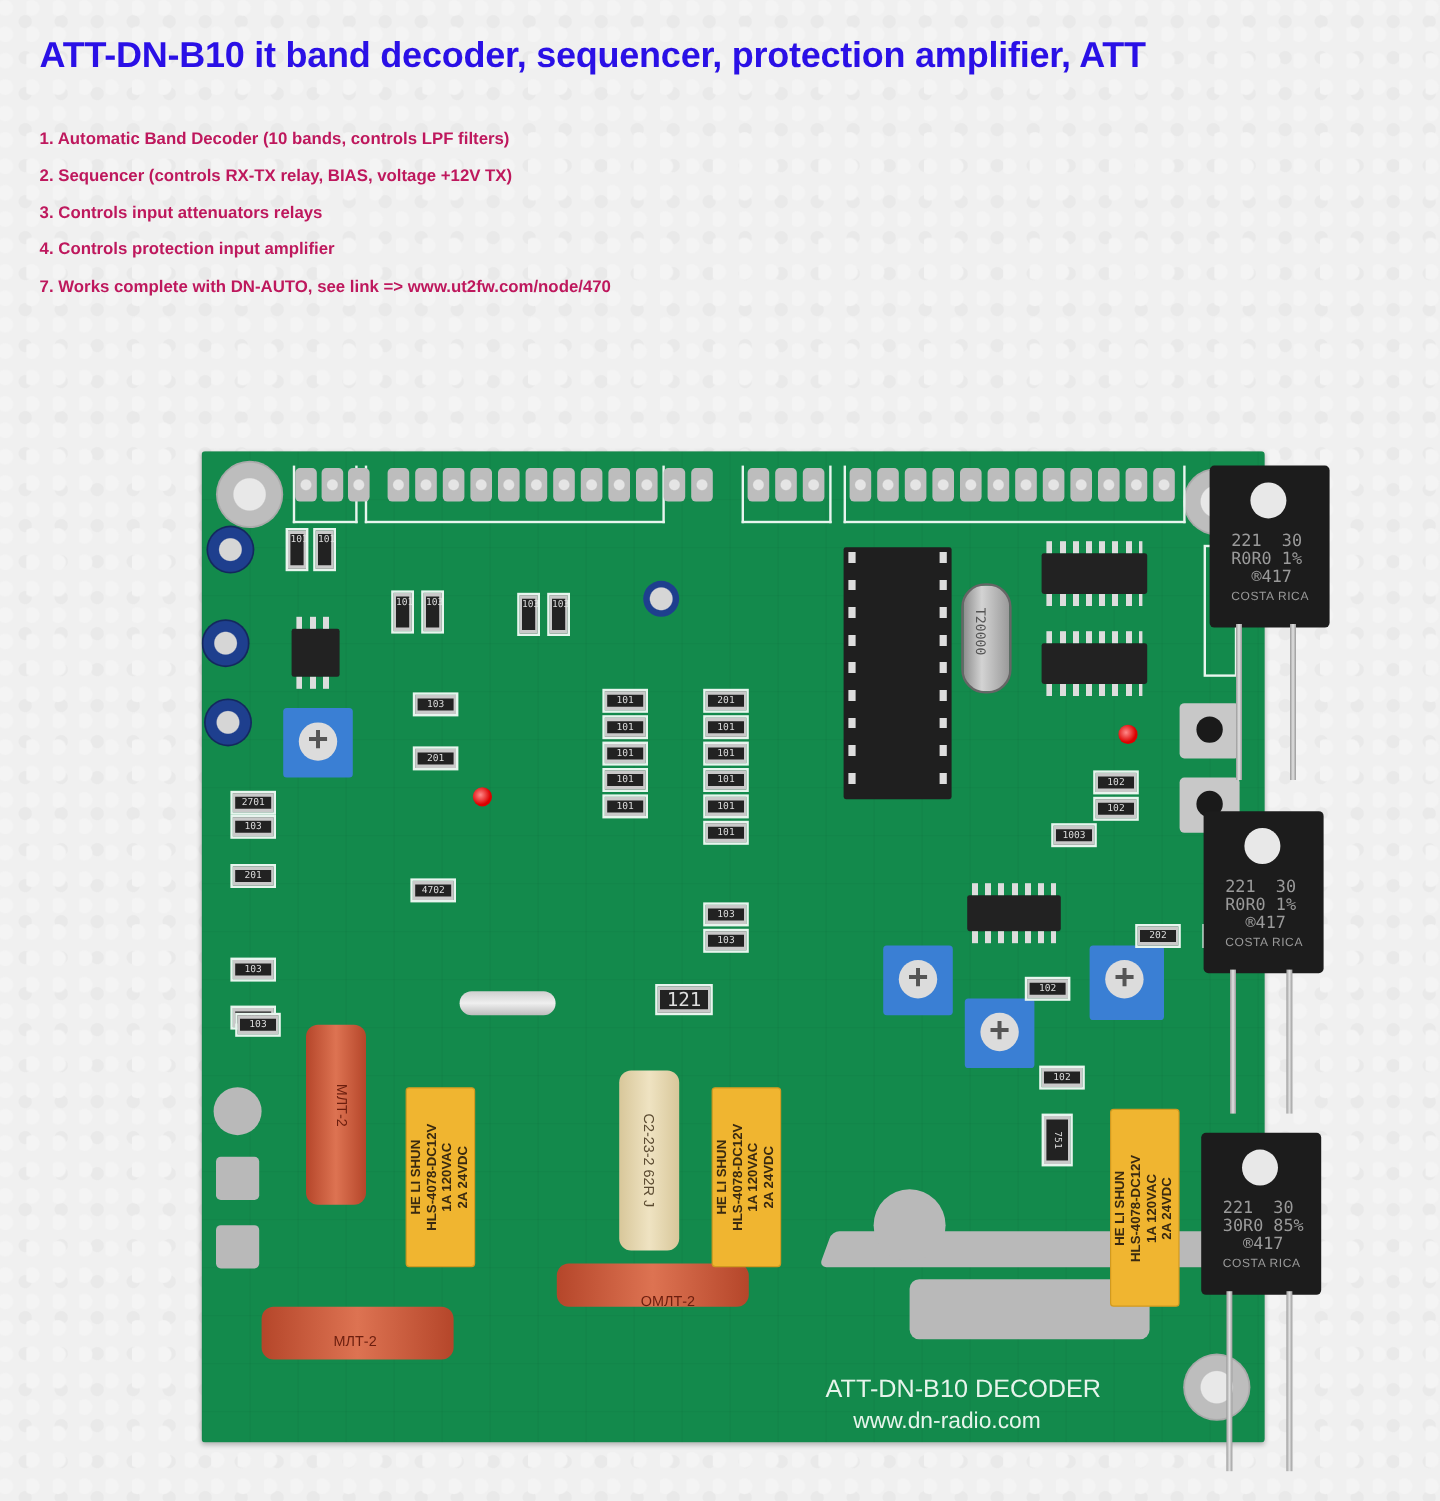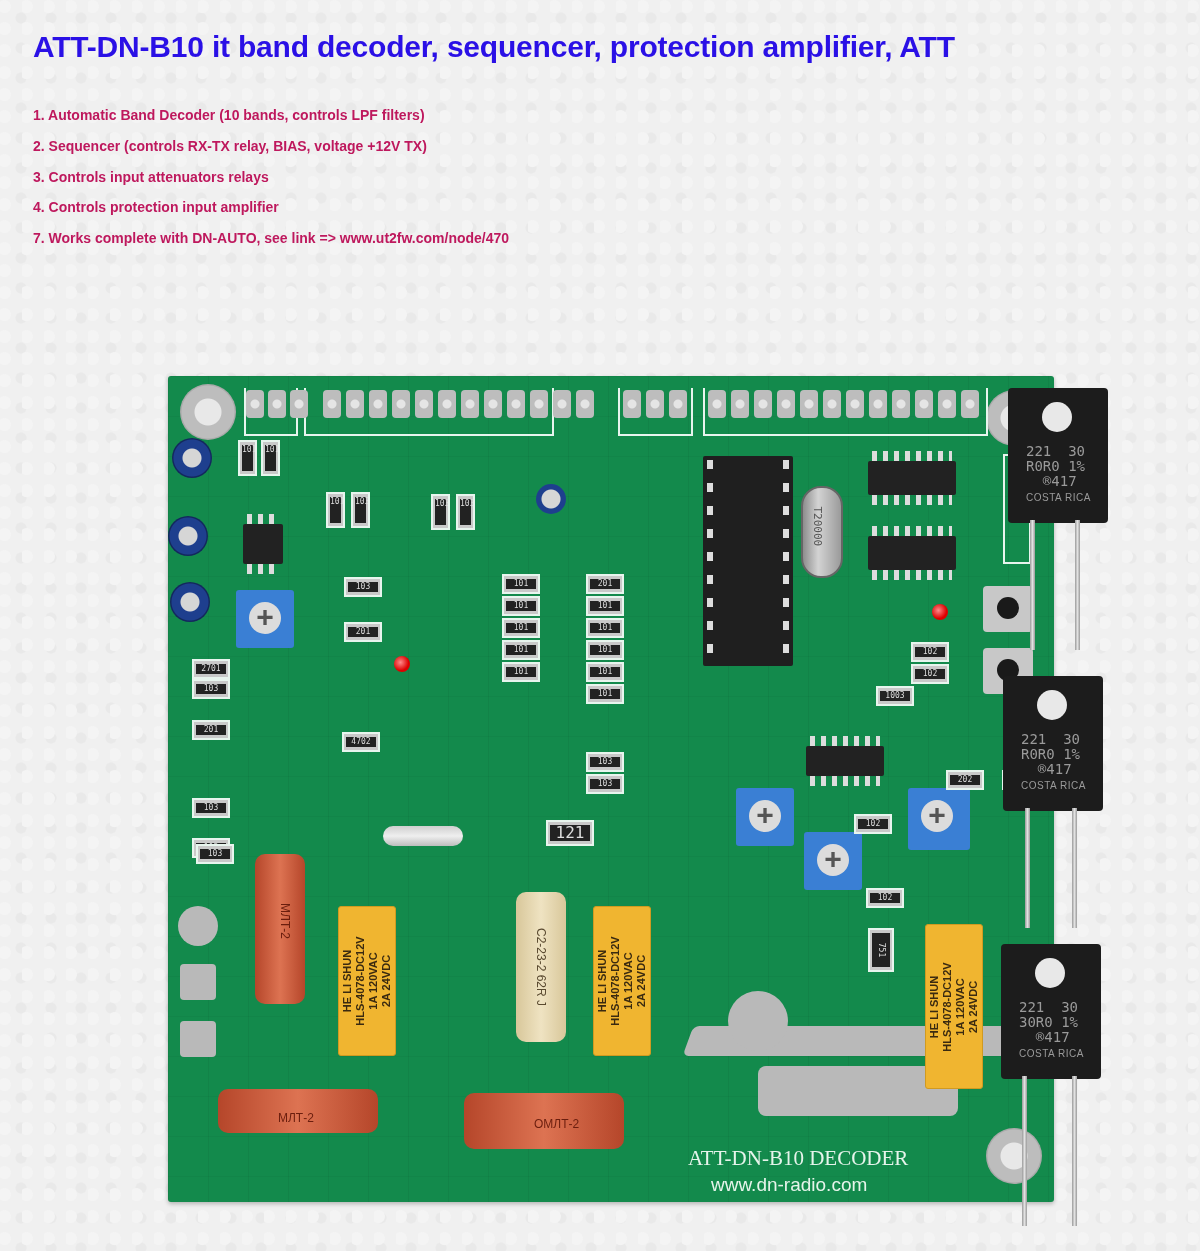--- a/index.html
+++ b/index.html
@@ -105,21 +105,21 @@
   .res-orange .txt { position: absolute; color: #6b1e0e; font-size: 12px; white-space: nowrap; }
   .res-beige {
     position: absolute; width: 50px; height: 150px; border-radius: 10px;
     background: linear-gradient(90deg, #d8c79a, #efe3c2 50%, #d8c79a);
   }
   .res-beige .txt { position: absolute; left: 50%; top: 50%; transform: translate(-50%,-50%) rotate(90deg); white-space: nowrap; font-size: 12px; color: #5a4a30; line-height: 14px; text-align: center; }
   .trace-pad { position: absolute; background: #b9b9b9; border-radius: 4px; }
   .silk {
     position: absolute; color: #e6f4eb; white-space: nowrap;
   }
-  .silk.name { left: 520px; top: 770px; font-size: 21px; font-family: Liberation Serif, serif; }
+  .silk.name { left: 520px; top: 770px; font-size: 21px; }
   .silk.url { left: 543px; top: 798px; font-size: 19px; }
 
   
   .pres {
     position: absolute; width: 100px; height: 135px; background: #1c1c1c; border-radius: 4px;
   }
   .pres::before {
     content: ""; position: absolute; left: 34px; top: 14px; width: 30px; height: 30px; border-radius: 50%; background: #e8e8e8;
   }
   .pres .txt {
@@ -332,21 +332,21 @@
   <div class="trace-pad" style="left:520px;top:650px;width:330px;height:30px;border-radius:6px;transform:skewX(-20deg)"></div>
   <div class="trace-pad" style="left:560px;top:615px;width:60px;height:60px;border-radius:50%"></div>
   <div class="trace-pad" style="left:590px;top:690px;width:200px;height:50px;border-radius:8px"></div>
 
   <div class="res-orange" style="left:87px;top:478px;width:50px;height:150px">
     <span class="txt" style="left:12px;top:60px;transform:rotate(90deg)">МЛТ-2</span>
   </div>
   <div class="res-orange" style="left:50px;top:713px;width:160px;height:44px">
     <span class="txt" style="left:60px;top:22px">МЛТ-2</span>
   </div>
-  <div class="res-orange" style="left:296px;top:717px;width:160px;height:56px">
+  <div class="res-orange" style="left:296px;top:677px;width:160px;height:36px">
     <span class="txt" style="left:70px;top:24px">ОМЛТ-2</span>
   </div>
 
   <div class="res-beige" style="left:348px;top:516px">
     <span class="txt">C2-23-2 62R J</span>
   </div>
 
   <div class="relay" style="left:170px;top:530px">
     <div class="txt"><span>HE LI SHUN</span><br><span>HLS-4078-DC12V</span><br><span>1A 120VAC</span><br><span>2A 24VDC</span></div>
   </div>
@@ -374,18 +374,18 @@
   <div class="txt"><span>221  30</span>
 <span>R0R0 1%</span>
 <span>  ®417</span>
 <span class="small">COSTA RICA</span></div>
 </div>
 <div class="lead" style="left:1025px;top:808px;height:120px"></div>
 <div class="lead" style="left:1072px;top:808px;height:120px"></div>
 
 <div class="pres" style="left:1001px;top:944px">
   <div class="txt"><span>221  30</span>
-<span>30R0 1%</span>
+<span>30R0 85%</span>
 <span>  ®417</span>
 <span class="small">COSTA RICA</span></div>
 </div>
 <div class="lead" style="left:1022px;top:1076px;height:150px"></div>
 <div class="lead" style="left:1072px;top:1076px;height:150px"></div>
 
 </body></html>

